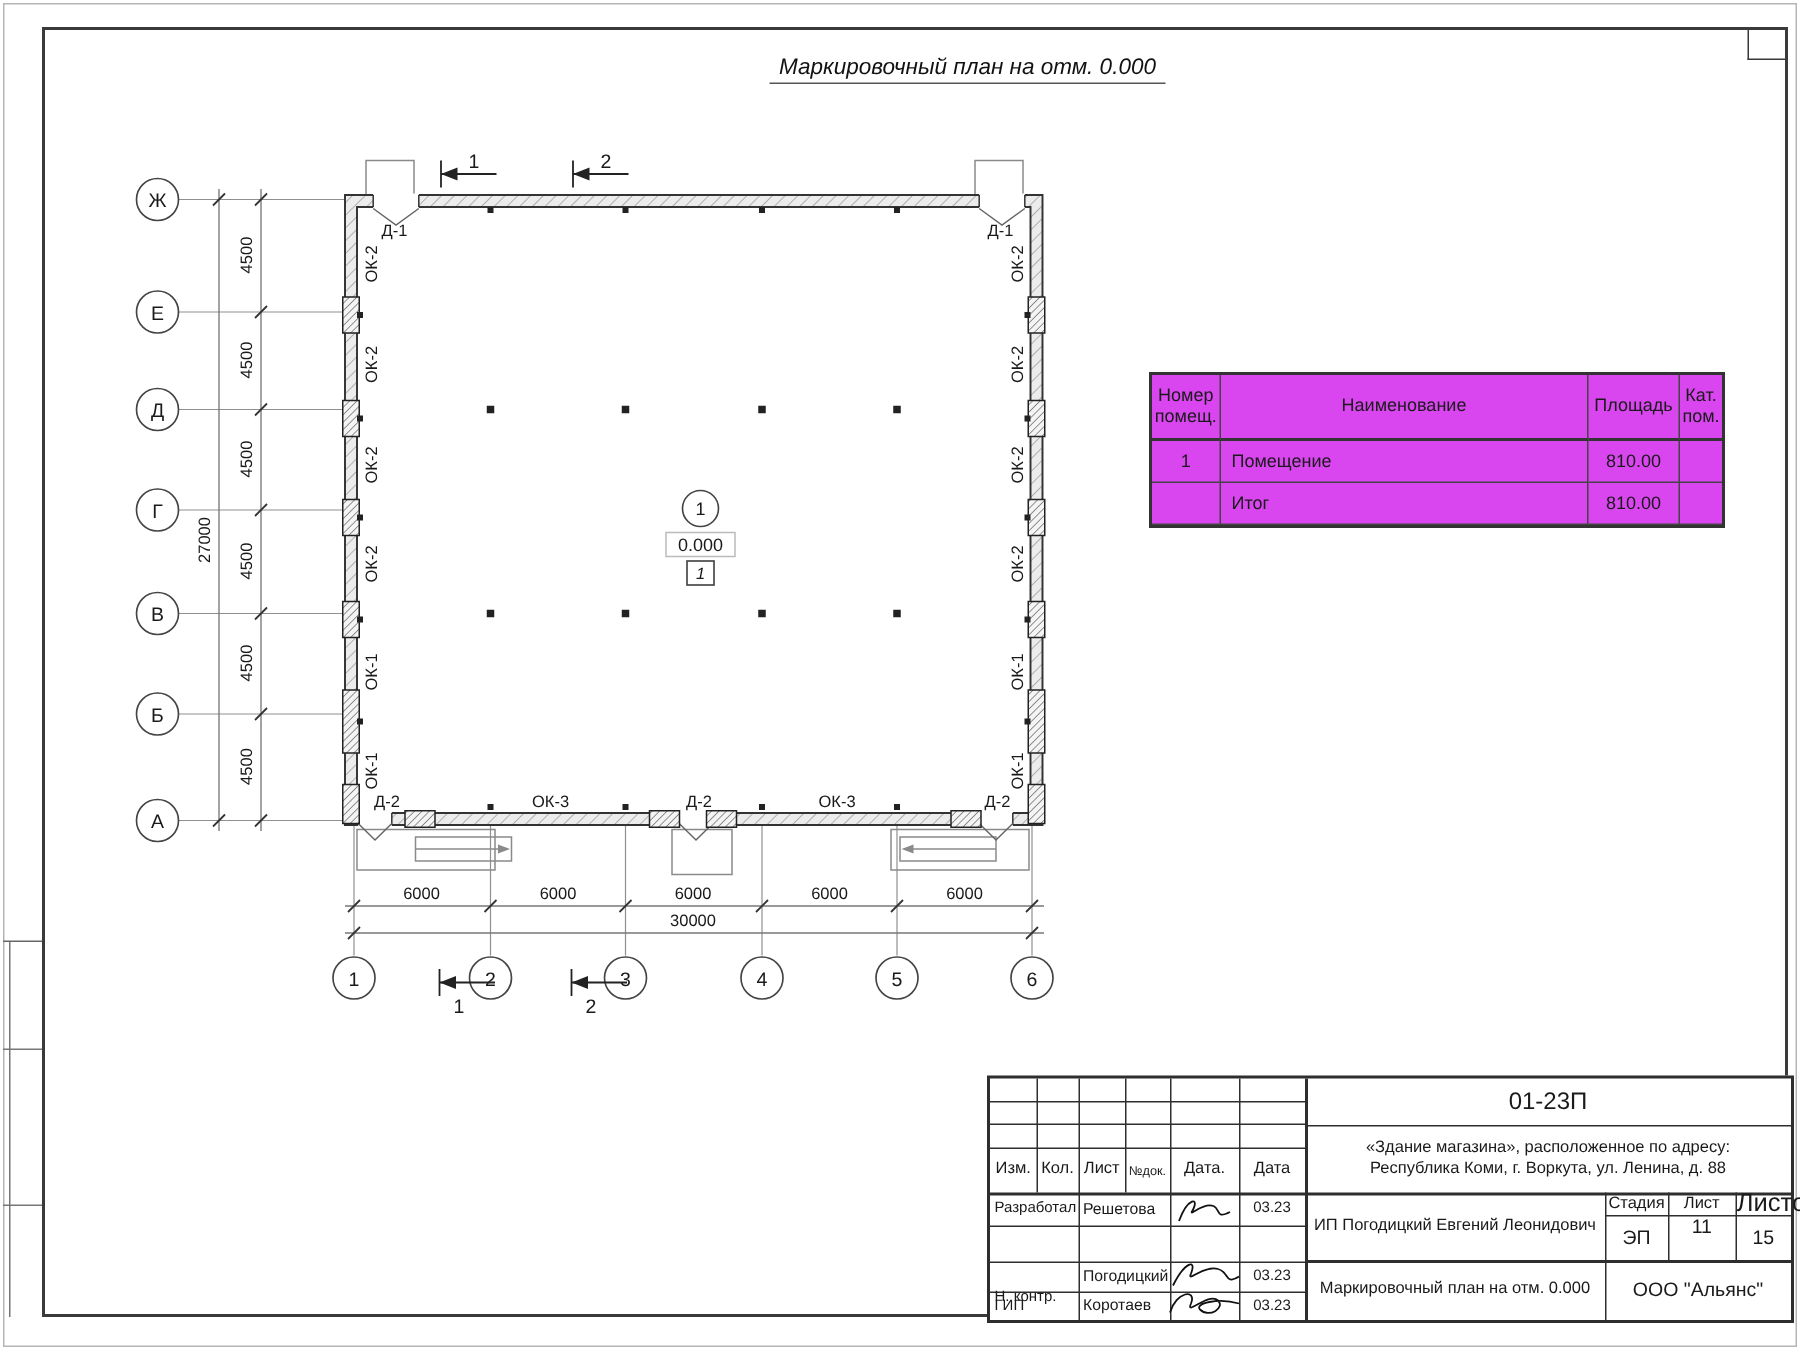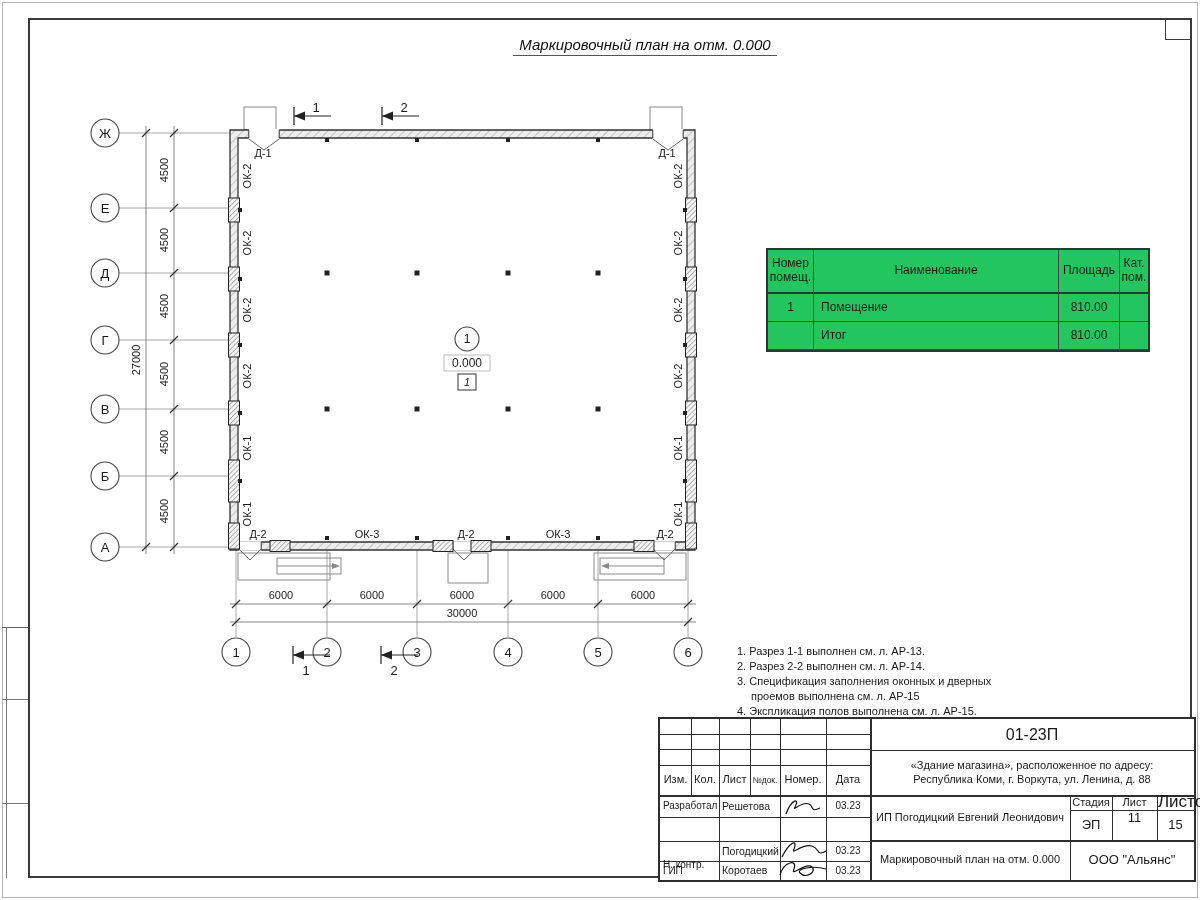--- a/index.html
+++ b/index.html
@@ -19,21 +19,21 @@
   svg text{font-family:"Liberation Sans",sans-serif;fill:#1a1a1a;}
   .main-title{position:absolute;left:420px;top:36px;width:450px;text-align:center;
         font-size:15px;font-style:italic;color:#111;}
   .main-title span{border-bottom:1px solid #555;padding:0 6px 2px 6px;}
   .expl-title{position:absolute;left:810px;top:198px;width:300px;text-align:center;
         font-size:14px;font-style:italic;}
   .expl-title span{border-bottom:1px solid #555;padding:0 4px 2px 4px;}
   .expl-table{position:absolute;left:766px;top:248px;width:380px;
         display:grid;grid-template-columns:46px 245px 61px 28px;
         grid-template-rows:44px 28px 28px;border:2px solid #333;box-sizing:content-box;
-        font-size:12px;background:#22c55e;}
+        font-size:12px;background:#d946ef;}
   .expl-table .c{border-right:1px solid #444;border-bottom:1px solid #444;
         display:flex;align-items:center;justify-content:center;text-align:center;
         line-height:1.15;box-sizing:border-box;}
   .expl-table .c:nth-child(4n){border-right:none;}
   .expl-table .hdr{border-bottom:2px solid #333;}
   .expl-table .left{justify-content:flex-start;padding-left:7px;text-align:center;}
   .notes{position:absolute;left:737px;top:644px;width:262px;font-size:11px;line-height:15px;}
   .notes div{padding-left:14px;text-indent:-14px;}
   .tb{position:absolute;left:658px;top:717px;width:534px;height:161px;
       border:2px solid #2e2e2e;box-sizing:content-box;background:#fff;font-size:11px;}
@@ -341,26 +341,20 @@
     <div class="c">1</div>
     <div class="c left">Помещение</div>
     <div class="c">810.00</div>
     <div class="c"></div>
     <div class="c"></div>
     <div class="c left">Итог</div>
     <div class="c">810.00</div>
     <div class="c"></div>
   </div>
 
-  <div class="notes">
-    <div>1. Разрез 1-1 выполнен см. л. АР-13.</div>
-    <div>2. Разрез 2-2 выполнен см. л. АР-14.</div>
-    <div>3. Спецификация заполнения оконных и дверных проемов выполнена см. л. АР-15</div>
-    <div>4. Экспликация полов выполнена см. л. АР-15.</div>
-  </div>
 
   <div class="tb">
 
     <div class="v" style="left:31px;top:0;height:76px"></div>
     <div class="v" style="left:59px;top:0;height:161px"></div>
     <div class="v" style="left:90px;top:0;height:76px"></div>
     <div class="v" style="left:120px;top:0;height:161px"></div>
     <div class="v" style="left:166px;top:0;height:161px"></div>
     <div class="v v2" style="left:210px;top:0;height:161px"></div>
     <div class="v" style="left:410px;top:76px;height:85px"></div>
@@ -374,21 +368,21 @@
     <div class="h" style="top:122px;left:0;width:210px"></div>
     <div class="h" style="top:142px;left:0;width:210px"></div>
     <div class="h" style="top:31px;left:210px;width:324px"></div>
     <div class="h" style="top:91px;left:410px;width:124px"></div>
     <div class="h h2x" style="top:121px;left:210px;width:324px"></div>
 
     <div class="cell" style="left:0;top:46px;width:31px;height:30px">Изм.</div>
     <div class="cell" style="left:31px;top:46px;width:28px;height:30px">Кол.</div>
     <div class="cell" style="left:59px;top:46px;width:31px;height:30px">Лист</div>
     <div class="cell" style="left:90px;top:46px;width:30px;height:30px;font-size:8.5px">№док.</div>
-    <div class="cell" style="left:120px;top:46px;width:46px;height:30px">Номер.</div>
+    <div class="cell" style="left:120px;top:46px;width:46px;height:30px">Дата.</div>
     <div class="cell" style="left:166px;top:46px;width:44px;height:30px">Дата</div>
 
     <div class="cell lft" style="left:0;top:76px;width:59px;height:22px;font-size:10px">Разработал</div>
     <div class="cell lft" style="left:59px;top:76px;width:61px;height:22px;font-size:10.5px">Решетова</div>
     <div class="cell" style="left:166px;top:76px;width:44px;height:22px;font-size:10px">03.23</div>
     <div class="cell lft" style="left:0;top:136px;width:59px;height:20px;font-size:10px">Н. контр.</div>
     <div class="cell lft" style="left:59px;top:122px;width:61px;height:20px;font-size:10.5px">Погодицкий</div>
     <div class="cell" style="left:166px;top:122px;width:44px;height:20px;font-size:10px">03.23</div>
     <div class="cell lft" style="left:0;top:142px;width:59px;height:19px;font-size:10px">ГИП</div>
     <div class="cell lft" style="left:59px;top:142px;width:61px;height:19px;font-size:10.5px">Коротаев</div>

